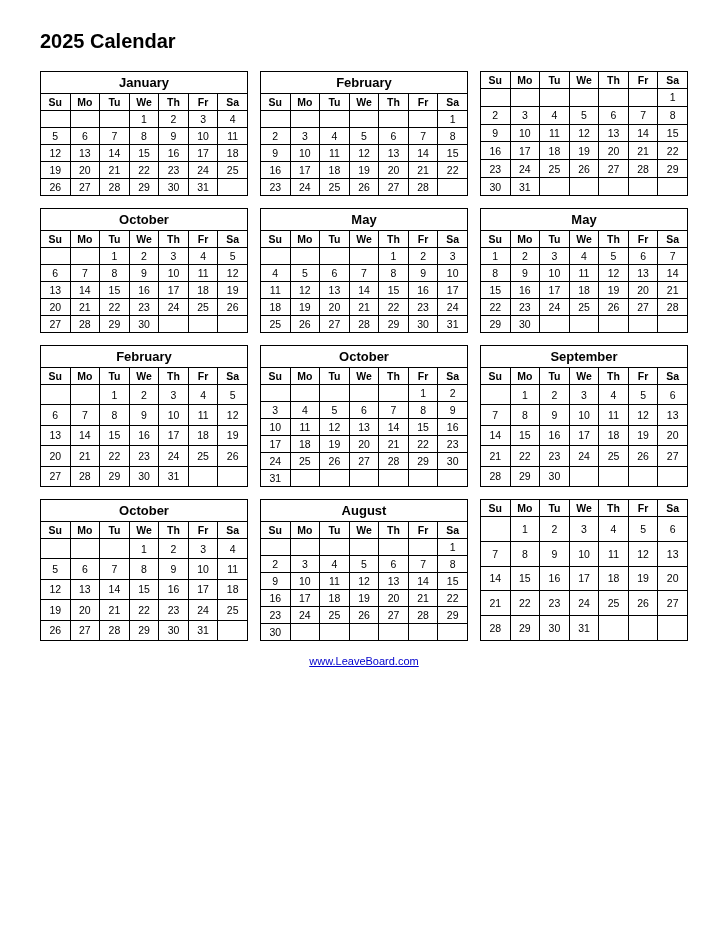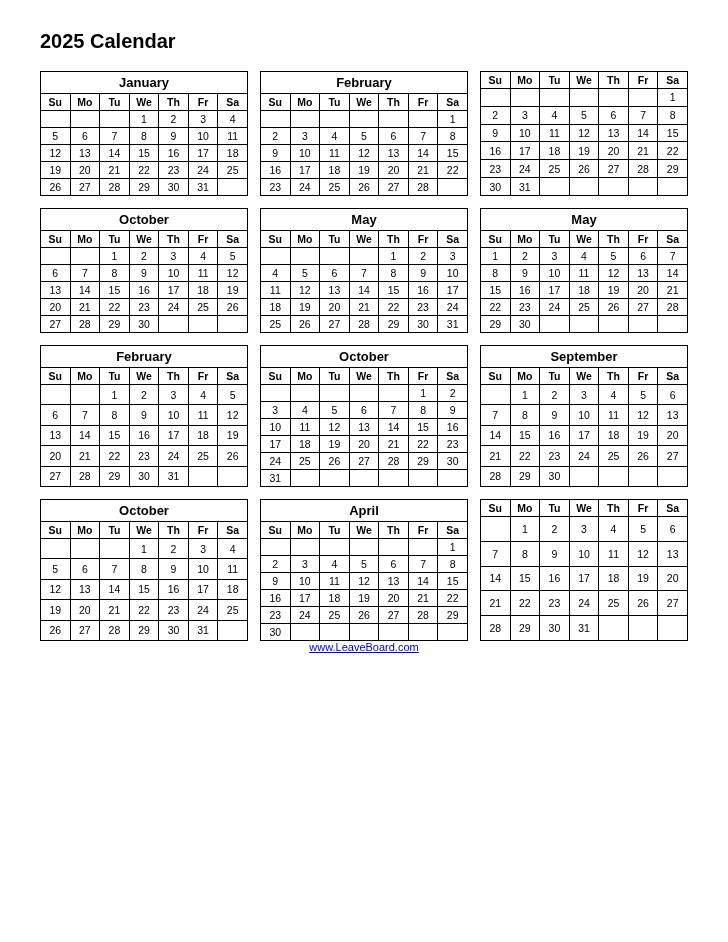--- a/index.html
+++ b/index.html
@@ -46,20 +46,21 @@
       padding: 2px 1px;
       border: 1px solid #000;
       min-width: 22px;
       font-size: 10.5px;
     }
     .month-table td.empty {
       background: #fff;
     }
     .footer-link {
       text-align: center;
+      margin-top: 14px;
       font-size: 11px;
       color: #0000cc;
       text-decoration: underline;
     }
   </style>
 </head>
 <body>
 
 <h1>2025 Calendar</h1>
 
@@ -705,21 +706,21 @@
           <td>29</td>
           <td>30</td>
           <td>31</td>
           <td class="empty"></td>
         </tr>
       </tbody>
     </table>
     <table class="month-table">
       <thead>
         <tr>
-          <th class="month-name" colspan="7">April</th>
+          <th class="month-name" colspan="7">August</th>
         </tr>
         <tr>
           <th class="day-name">Su</th>
           <th class="day-name">Mo</th>
           <th class="day-name">Tu</th>
           <th class="day-name">We</th>
           <th class="day-name">Th</th>
           <th class="day-name">Fr</th>
           <th class="day-name">Sa</th>
         </tr>

